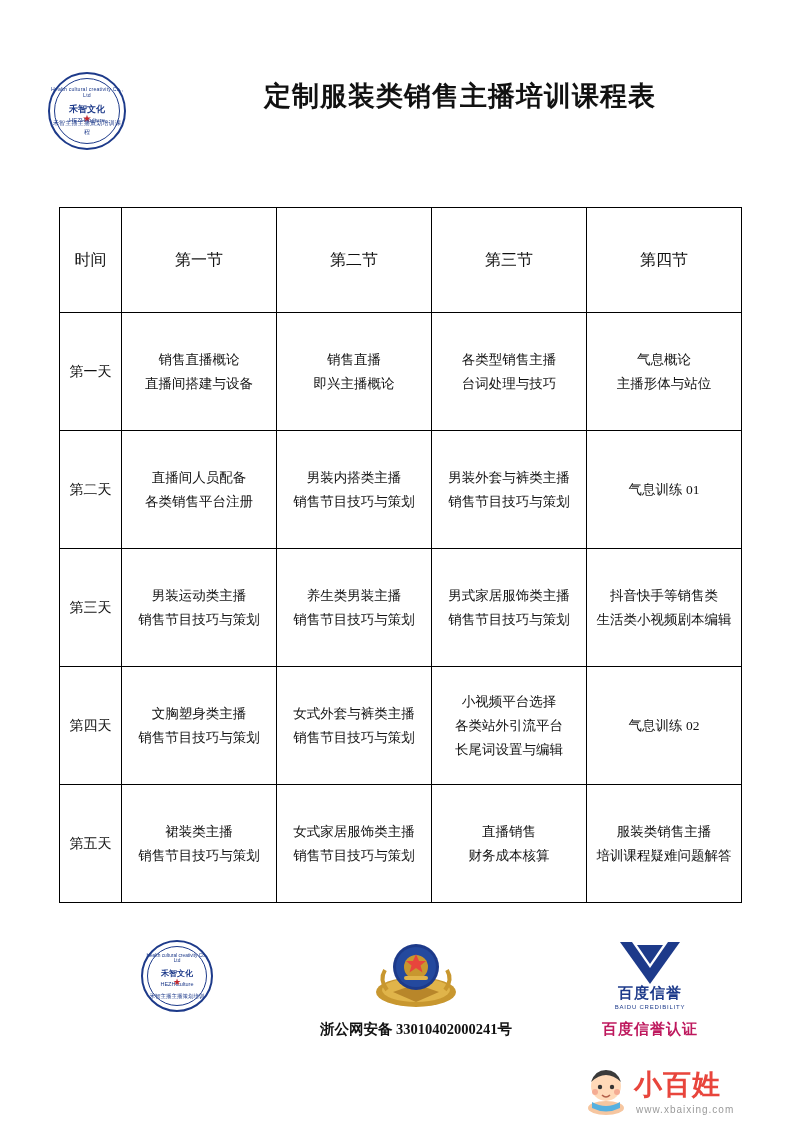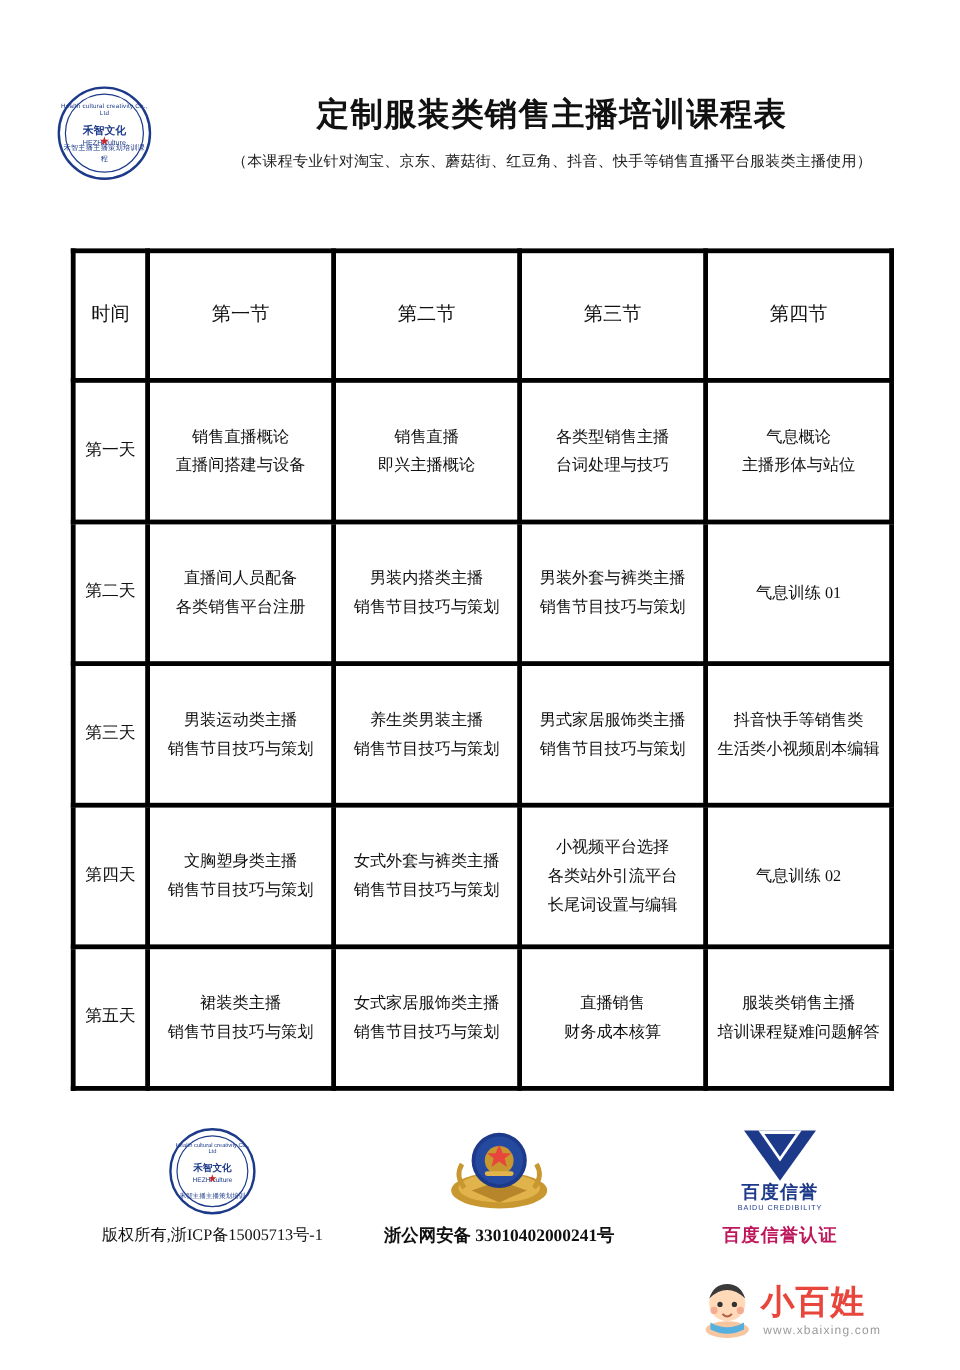--- a/index.html
+++ b/index.html
@@ -120,21 +120,21 @@
     top: 207px;
     width: 682px;
   }
   table.schedule {
     border-collapse: collapse;
     width: 682px;
     table-layout: fixed;
   }
   table.schedule th,
   table.schedule td {
-    border: 4px solid #000000;
+    border: 1px solid #000000;
     text-align: center;
     vertical-align: middle;
     font-size: 13.5px;
     line-height: 24px;
     color: #111;
     padding: 4px 4px;
   }
   table.schedule th {
     font-weight: normal;
     font-size: 16px;
@@ -313,21 +313,20 @@
       <div class="mid">
         <span>禾智文化</span>
         <span class="en">HEZHIculture</span>
       </div>
       <div class="star">★</div>
       <div class="arc-bottom">禾智主播主播策划培训课程</div>
     </div>
 
     <div class="title-block">
       <div class="doc-title">定制服装类销售主播培训课程表</div>
-      <div class="doc-subtitle">（本课程专业针对淘宝、京东、蘑菇街、红豆角、抖音、快手等销售直播平台服装类主播使用）</div>
     </div>
   </div>
 
   <div class="schedule-wrap">
     <table class="schedule">
       <colgroup>
         <col class="c0">
           <col class="c1">
           <col class="c2">
           <col class="c3">
@@ -493,21 +492,20 @@
       <div class="seal-small">
         <div class="ring2"></div>
         <div class="arc-top">Health cultural creativity Co., Ltd</div>
         <div class="mid">
           <span>禾智文化</span>
           <span class="en">HEZHIculture</span>
         </div>
         <div class="star">★</div>
         <div class="arc-bottom">禾智主播主播策划培训</div>
       </div>
-      <div class="cap">版权所有,浙ICP备15005713号-1</div>
     </div>
 
     <div class="fitem f2">
       <div class="gov-badge">
         <svg width="86" height="72" viewBox="0 0 86 72">
           <ellipse cx="43" cy="52" rx="40" ry="15" fill="#c8972f"></ellipse>
           <ellipse cx="43" cy="50" rx="34" ry="12" fill="#e0b44a"></ellipse>
           <path d="M43 44 L20 52 L43 62 L66 52 Z" fill="#b8862a"></path>
           <circle cx="43" cy="27" r="23" fill="#1d3a8a"></circle>
           <circle cx="43" cy="27" r="20" fill="#24499e"></circle>

